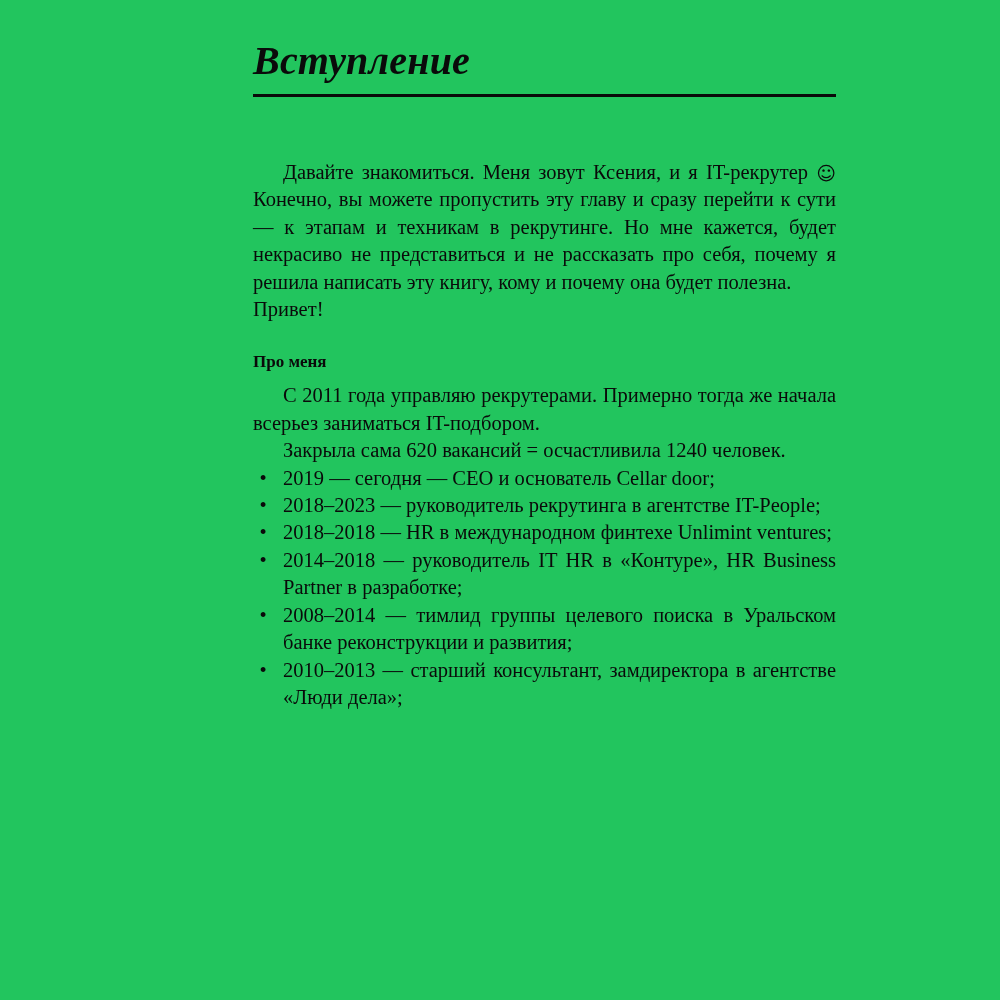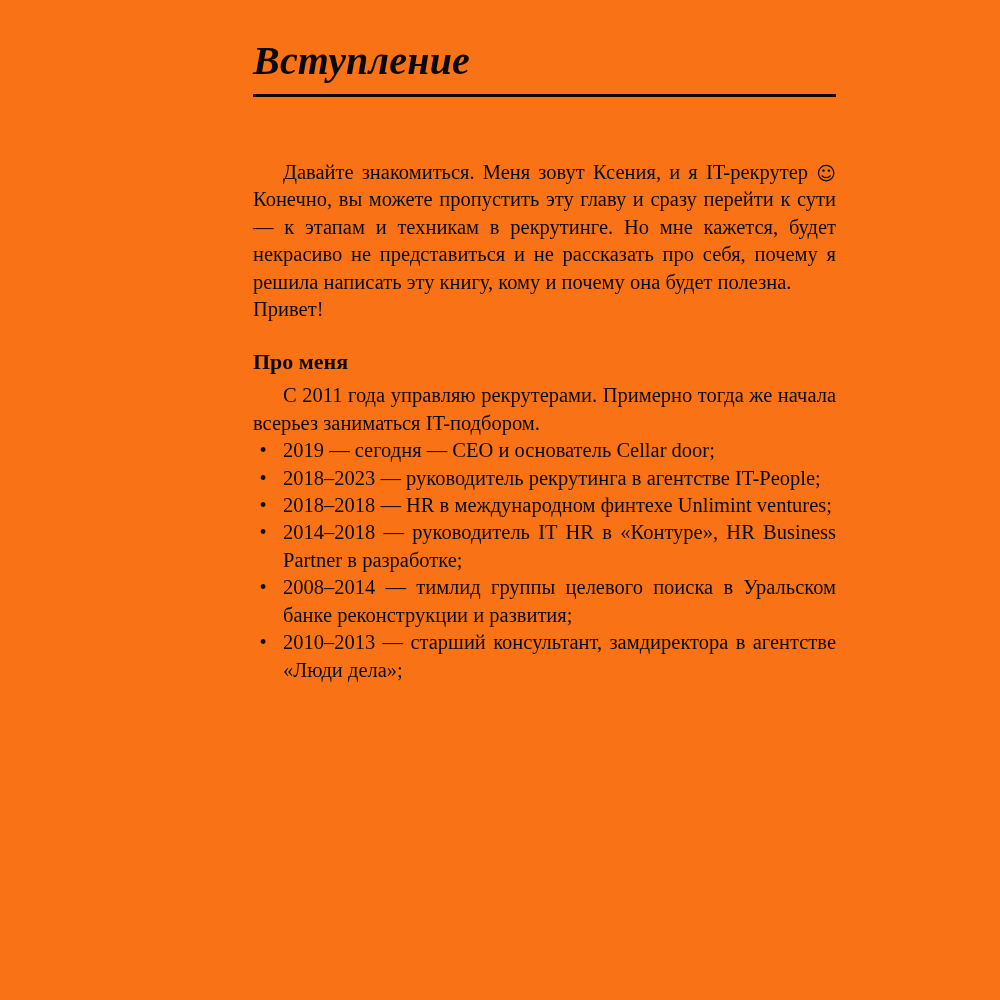--- a/index.html
+++ b/index.html
@@ -14,21 +14,21 @@
     overflow: hidden;
     font-family: "Liberation Serif", "DejaVu Serif", serif;
     color: #0a0a0a;
     -webkit-font-smoothing: antialiased;
   }
 
   .page {
     position: relative;
     width: 1000px;
     height: 1000px;
-    background: #f97316;
+    background: #22c55e;
   }
 
   .content {
     position: absolute;
     left: 253px;
     top: 38px;
     width: 583px;
   }
 
   
@@ -82,21 +82,21 @@
     vertical-align: -1px;
     letter-spacing: 0;
   }
 
   
   h2.section-heading {
     margin: 0;
     padding: 0;
     font-family: "Liberation Serif", "DejaVu Serif", serif;
     font-weight: bold;
-    font-size: 22px;
+    font-size: 17px;
     line-height: 28px;
     color: #0a0a0a;
   }
 
   .section-heading-wrap {
     margin-top: 25px;
     margin-bottom: 6px;
   }
 
   .about-block p.para {
@@ -162,20 +162,21 @@
     <div class="about-block">
 
       <div class="section-heading-wrap">
         <h2 class="section-heading">Про меня</h2>
       </div>
 
 
 
       <p class="para indent">С 2011 года управляю рекрутерами. Примерно тогда же начала всерьез заниматься IT-подбором.</p>
 
+      <p class="para indent">Закрыла сама 620 вакансий = осчастливила 1240 человек.</p>
 
 
     </div>
 
     <div class="list-block">
       <ul class="exp-list">
           <li>
             <span class="bullet">•</span>
             <span class="li-text">2019 — сегодня — CEO и основатель Cellar door;</span>
           </li>

